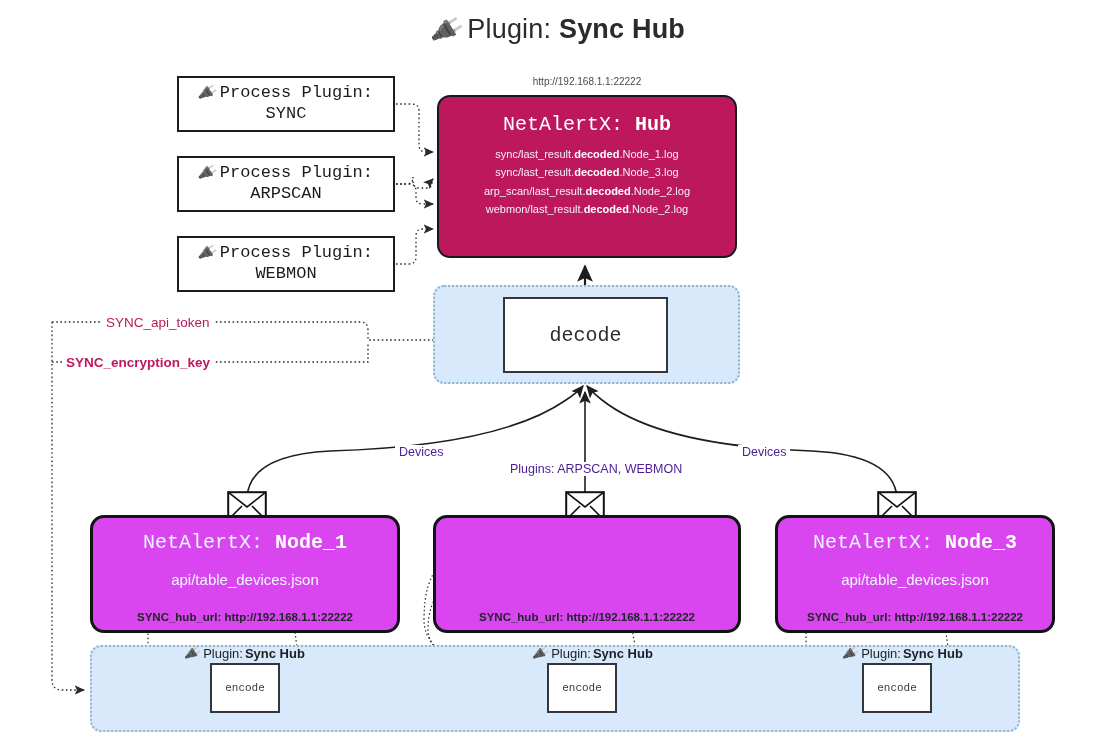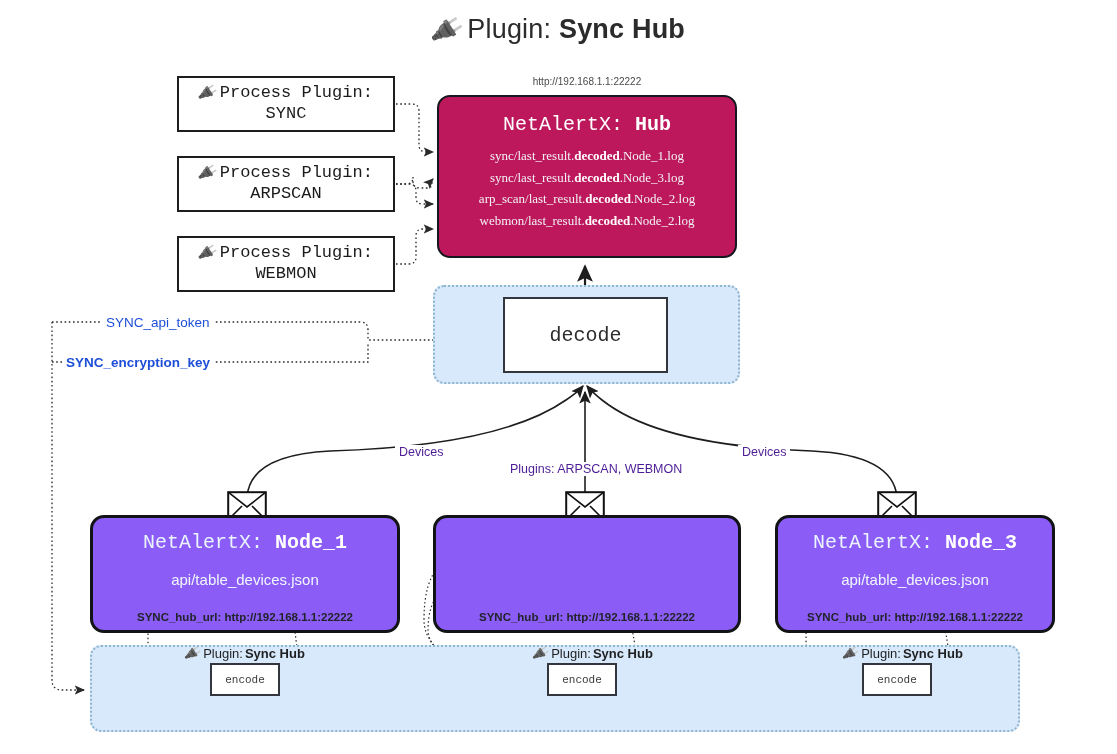--- a/index.html
+++ b/index.html
@@ -48,22 +48,22 @@
     background:#be185d;border:2.5px solid #16181f;border-radius:13px;
     color:#ffffff;
   }
   #hub .hubtitle{
     text-align:center;font-family:"Liberation Mono",monospace;
     font-size:20px;margin-top:16px;color:#ffffff;
   }
   #hub .hubtitle b{font-weight:bold;}
   #hub .rows{margin-top:9px;}
   #hub .row{
-    font-size:13px;color:#f2f2f5;text-align:center;
-    line-height:1.66;white-space:nowrap;font-family:Liberation Serif, serif;
+    font-size:11px;color:#f2f2f5;text-align:center;
+    line-height:1.66;white-space:nowrap;
   }
   #hub .row b{font-weight:bold;color:#ffffff;}
 
   
   #decodeWrap{
     left:433px;top:285px;width:307px;height:99px;
     background:#d7e9fb;border:2px dotted #8fb4cf;border-radius:11px;
   }
   #decodeBox{
     left:503px;top:297px;width:165px;height:76px;
@@ -75,28 +75,28 @@
   
   .elabel{
     font-size:12.5px;color:#4c1d95;white-space:nowrap;
     background:#ffffff;padding:0 4px;
   }
   #lblDevL{left:395px;top:445px;}
   #lblDevR{left:738px;top:445px;}
   #lblPlugins{left:506px;top:462px;}
 
   
-  .keylabel{font-size:13.5px;color:#1d4ed8;background:#fff;padding:0 4px;white-space:nowrap;}
+  .keylabel{font-size:13.5px;color:#be185d;background:#fff;padding:0 4px;white-space:nowrap;}
   #lblApiToken{left:102px;top:315px;}
   #lblEncKey{left:62px;top:355px;font-weight:bold;}
 
   
   .nodebox{
     border:3px solid #111316;border-radius:14px;
-    background:#8b5cf6;color:#ffffff;height:118px;
+    background:#d946ef;color:#ffffff;height:118px;
   }
   .nodebox .ntitle{
     text-align:center;font-family:"Liberation Mono",monospace;
     font-size:20px;margin-top:13px;color:#eaf4fd;
   }
   .nodebox .ntitle b{font-weight:bold;color:#ffffff;}
   .nodebox .nline{
     text-align:center;font-size:15px;color:#f0f7fd;white-space:nowrap;line-height:1.62;
   }
   .nodebox .nfoot{
@@ -118,21 +118,21 @@
     left:90px;top:645px;width:930px;height:87px;
     background:#d7e9fb;border:2px dotted #8fb4cf;border-radius:11px;
   }
   .plugLabel{
     font-size:13px;color:#1f1f1f;white-space:nowrap;
     display:flex;align-items:center;gap:2px;
   }
   .plugLabel .plug{font-family:"DejaVu Sans",sans-serif;font-size:13px;display:inline-block;transform:scaleX(-1) rotate(-12deg);}
   .plugLabel b{font-weight:bold;}
   .encbox{
-    width:70px;height:33px;background:#ffffff;border:2px solid #33363d;
+    width:70px;height:50px;background:#ffffff;border:2px solid #33363d;
     display:flex;align-items:center;justify-content:center;
     font-family:"Liberation Mono",monospace;font-size:11px;color:#3a3a3a;
   }
   #plugLbl1{left:185px;top:646px;}
   #plugLbl2{left:533px;top:646px;}
   #plugLbl3{left:843px;top:646px;}
   #enc1{left:210px;top:663px;}
   #enc2{left:547px;top:663px;}
   #enc3{left:862px;top:663px;}
 </style>

